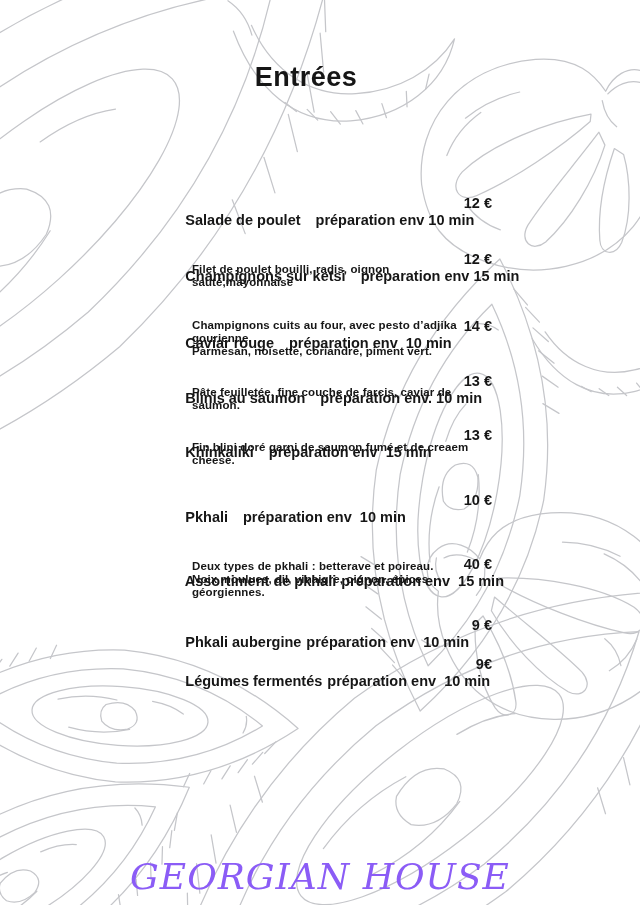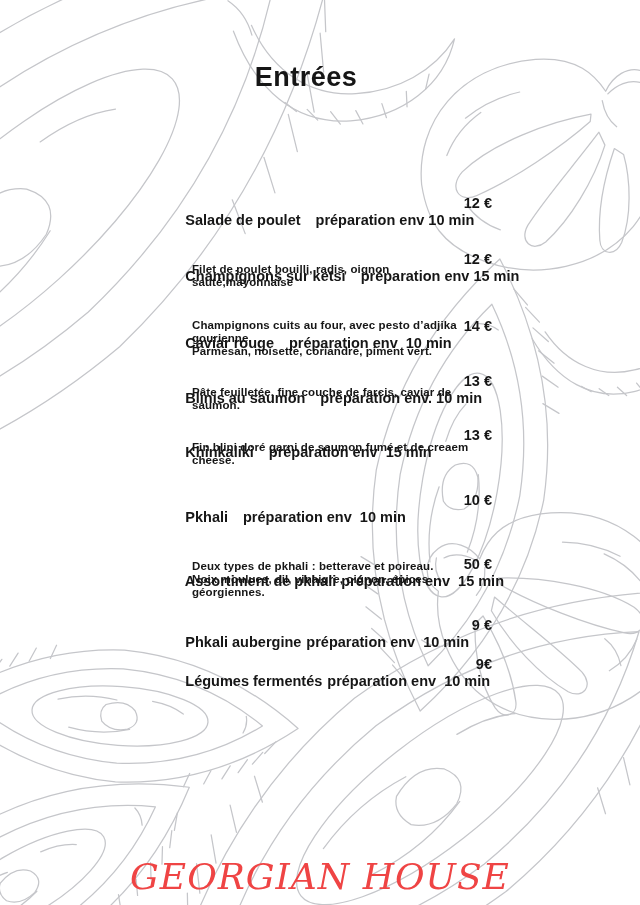--- a/index.html
+++ b/index.html
@@ -78,21 +78,21 @@
   .brand{
     position:absolute;
     left:0;right:0;
     top:856px;
     text-align:center;
     font-family:"DejaVu Serif", serif;
     font-style:italic;
     font-weight:400;
     font-size:36px;
     letter-spacing:1px;
-    color:#ef4444;
+    color:#8b5cf6;
     white-space:pre;
   }
 </style>
 </head>
 <body>
 
 <div id="page">
 
   <svg id="bg-art" width="640" height="905" viewBox="0 0 640 905" aria-hidden="true">
     <defs>
@@ -181,21 +181,21 @@
           <span class="nm">Pkhali</span><span class="prep wide">préparation env  10 min</span>
           <span class="price">10 €</span>
         </div>
         <div class="desc">Deux types de pkhali : betterave et poireau.
 Noix moulues, ail, vinaigre, oignon, épices géorgiennes.</div>
       </div>
 
       <div class="item item-6">
         <div class="line">
           <span class="nm">Assortiment de pkhali</span><span class="prep narrow">préparation env  15 min</span>
-          <span class="price">50 €</span>
+          <span class="price">40 €</span>
         </div>
       </div>
 
       <div class="item item-7">
         <div class="line">
           <span class="nm">Phkali aubergine</span><span class="prep narrow">préparation env  10 min</span>
           <span class="price">9 €</span>
         </div>
       </div>
 

